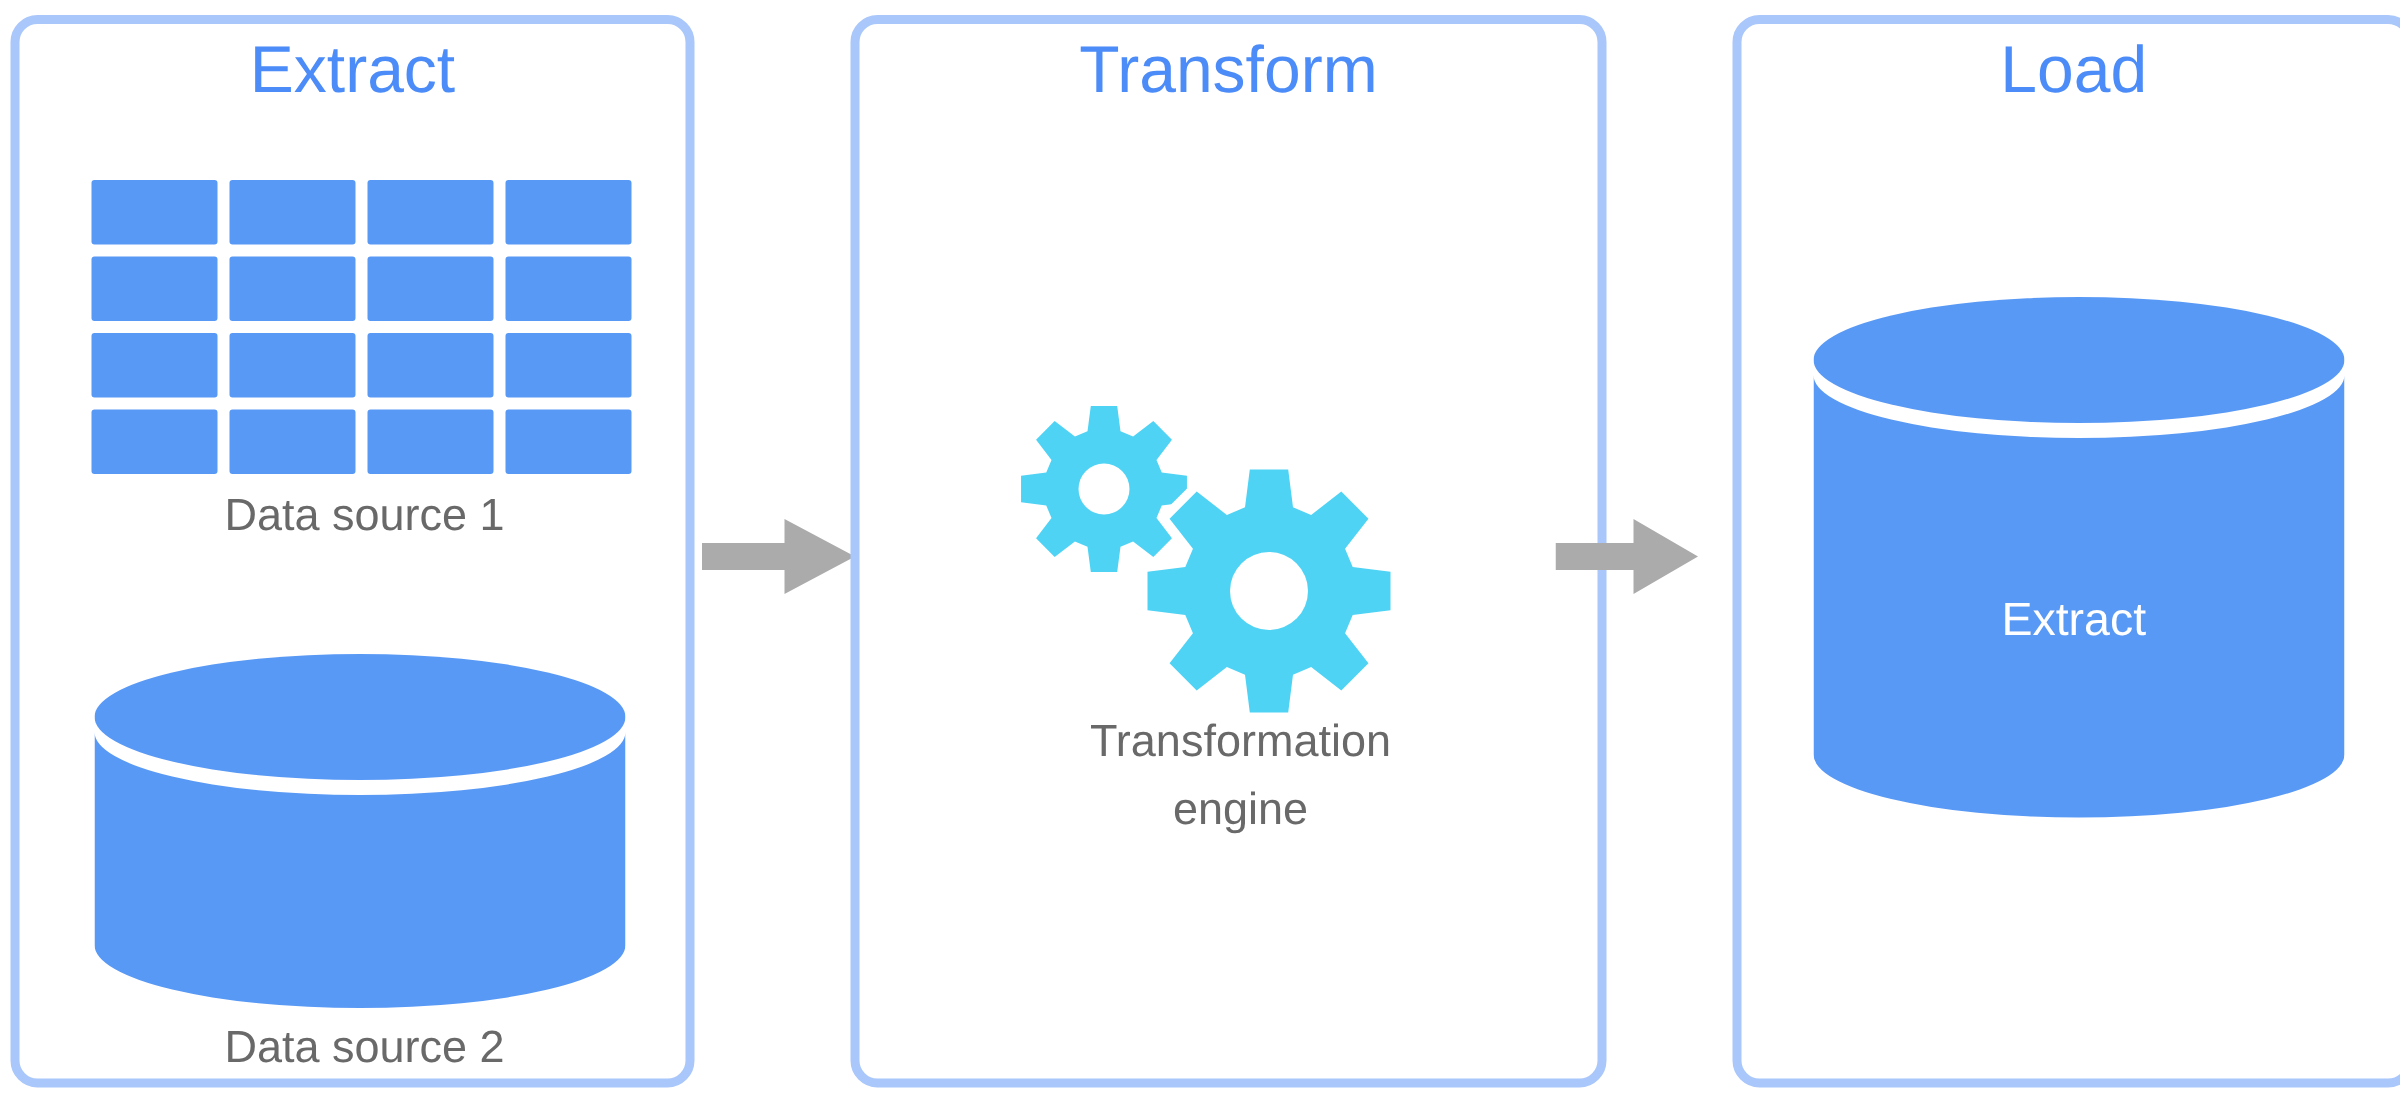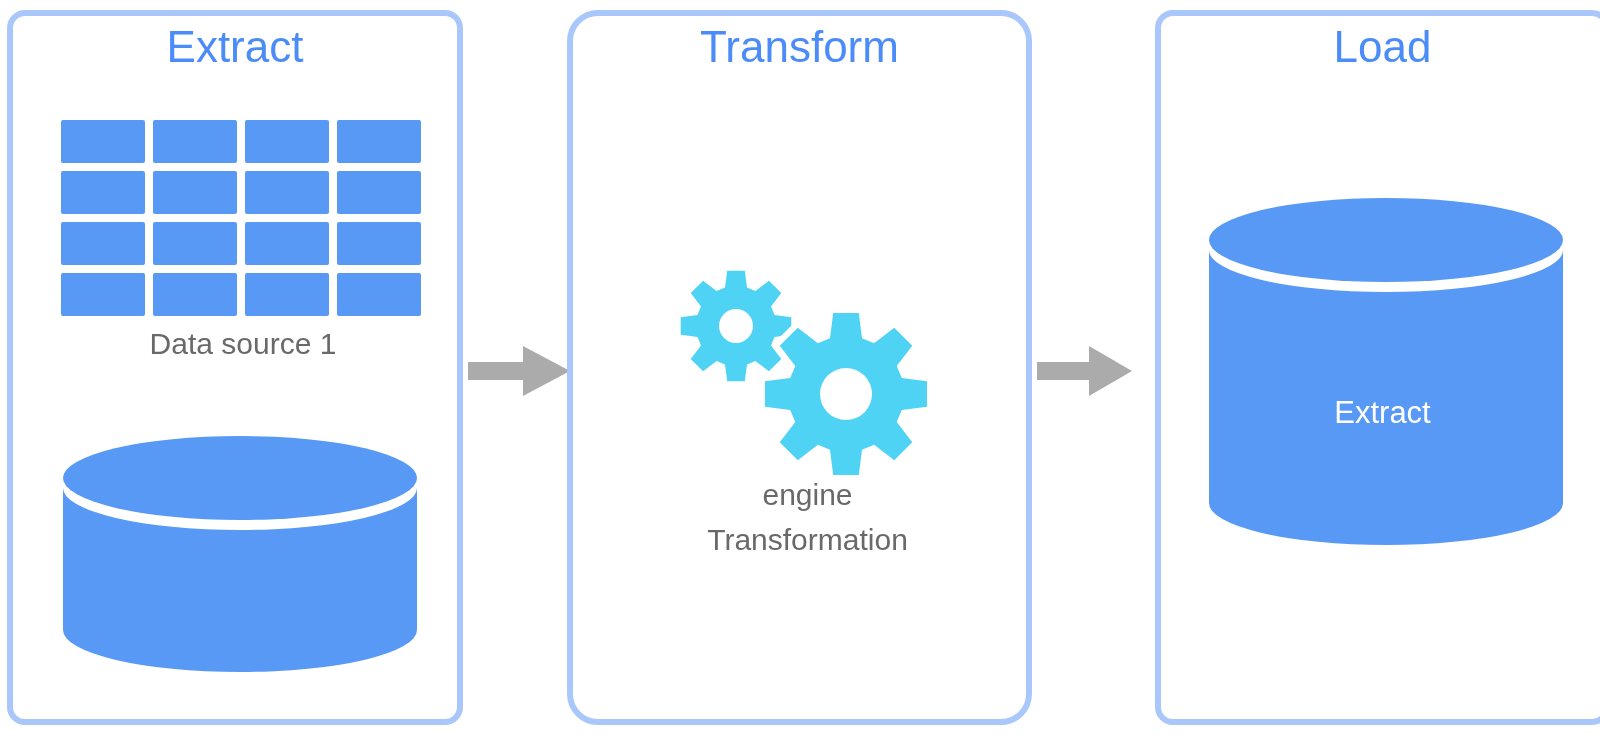--- a/index.html
+++ b/index.html
@@ -106,40 +106,41 @@
       <div class="table-cell"></div>
     </div>
 
     <div class="gray-label" style="top:305px;">Data source 1</div>
 
     <svg class="icon-svg" style="left:50px; top:420px;" width="354" height="240" viewBox="0 0 354 240">
       <path class="cyl-fill" d="M0,52 A177,42 0 0 0 354,52 L354,194 A177,42 0 0 1 0,194 Z"></path>
       <ellipse class="cyl-fill" cx="177" cy="42" rx="177" ry="42"></ellipse>
     </svg>
 
+    <div class="gray-label" style="top:660px;">Data source 2</div>
   </section>
 
   <svg class="icon-svg" style="left:468px; top:346px;" width="102" height="50" viewBox="0 0 102 50">
     <polygon class="arrow-shape" points="0,16 55,16 55,0 102,25 55,50 55,34 0,34"></polygon>
   </svg>
 
-  <section class="panel" style="left:567px; width:465px;border-radius:31px;">
+  <section class="panel" style="left:567px; width:504px;">
     <h2 class="panel-title">Transform</h2>
 
     <svg class="icon-svg" style="left:97px; top:244px;" width="270" height="226" viewBox="0 0 270 226">
       <path class="gear-fill" d="M57.2,10.7L74.8,10.7L77.0,27.5L85.4,31.0L98.9,20.7L111.3,33.1L101.0,46.6L104.5,55.0L121.3,57.2L121.3,74.8L104.5,77.0L101.0,85.4L111.3,98.9L98.9,111.3L85.4,101.0L77.0,104.5L74.8,121.3L57.2,121.3L55.0,104.5L46.6,101.0L33.1,111.3L20.7,98.9L31.0,85.4L27.5,77.0L10.7,74.8L10.7,57.2L27.5,55.0L31.0,46.6L20.7,33.1L33.1,20.7L46.6,31.0L55.0,27.5Z"></path>
       <path class="gear-halo" d="M163.2,53.0L188.8,53.0L192.0,78.2L204.1,83.3L224.2,67.7L242.3,85.8L226.7,105.9L231.8,118.0L257.0,121.2L257.0,146.8L231.8,150.0L226.7,162.1L242.3,182.2L224.2,200.3L204.1,184.7L192.0,189.8L188.8,215.0L163.2,215.0L160.0,189.8L147.9,184.7L127.8,200.3L109.7,182.2L125.3,162.1L120.2,150.0L95.0,146.8L95.0,121.2L120.2,118.0L125.3,105.9L109.7,85.8L127.8,67.7L147.9,83.3L160.0,78.2Z"></path>
       <path class="gear-fill" d="M163.2,53.0L188.8,53.0L192.0,78.2L204.1,83.3L224.2,67.7L242.3,85.8L226.7,105.9L231.8,118.0L257.0,121.2L257.0,146.8L231.8,150.0L226.7,162.1L242.3,182.2L224.2,200.3L204.1,184.7L192.0,189.8L188.8,215.0L163.2,215.0L160.0,189.8L147.9,184.7L127.8,200.3L109.7,182.2L125.3,162.1L120.2,150.0L95.0,146.8L95.0,121.2L120.2,118.0L125.3,105.9L109.7,85.8L127.8,67.7L147.9,83.3L160.0,78.2Z"></path>
       <circle class="gear-hole" cx="66" cy="66" r="17"></circle>
       <circle class="gear-hole" cx="176" cy="134" r="26"></circle>
     </svg>
 
     <div class="gray-label" style="top:456px;">
+      <div>Transformation</div>
       <div>engine</div>
-      <div>Transformation</div>
     </div>
   </section>
 
   <svg class="icon-svg" style="left:1037px; top:346px;" width="95" height="50" viewBox="0 0 95 50">
     <polygon class="arrow-shape" points="0,16 52,16 52,0 95,25 52,50 52,34 0,34"></polygon>
   </svg>
 
   <section class="panel" style="left:1135px; width:455px;margin-left:20px;">
     <h2 class="panel-title">Load</h2>
 

